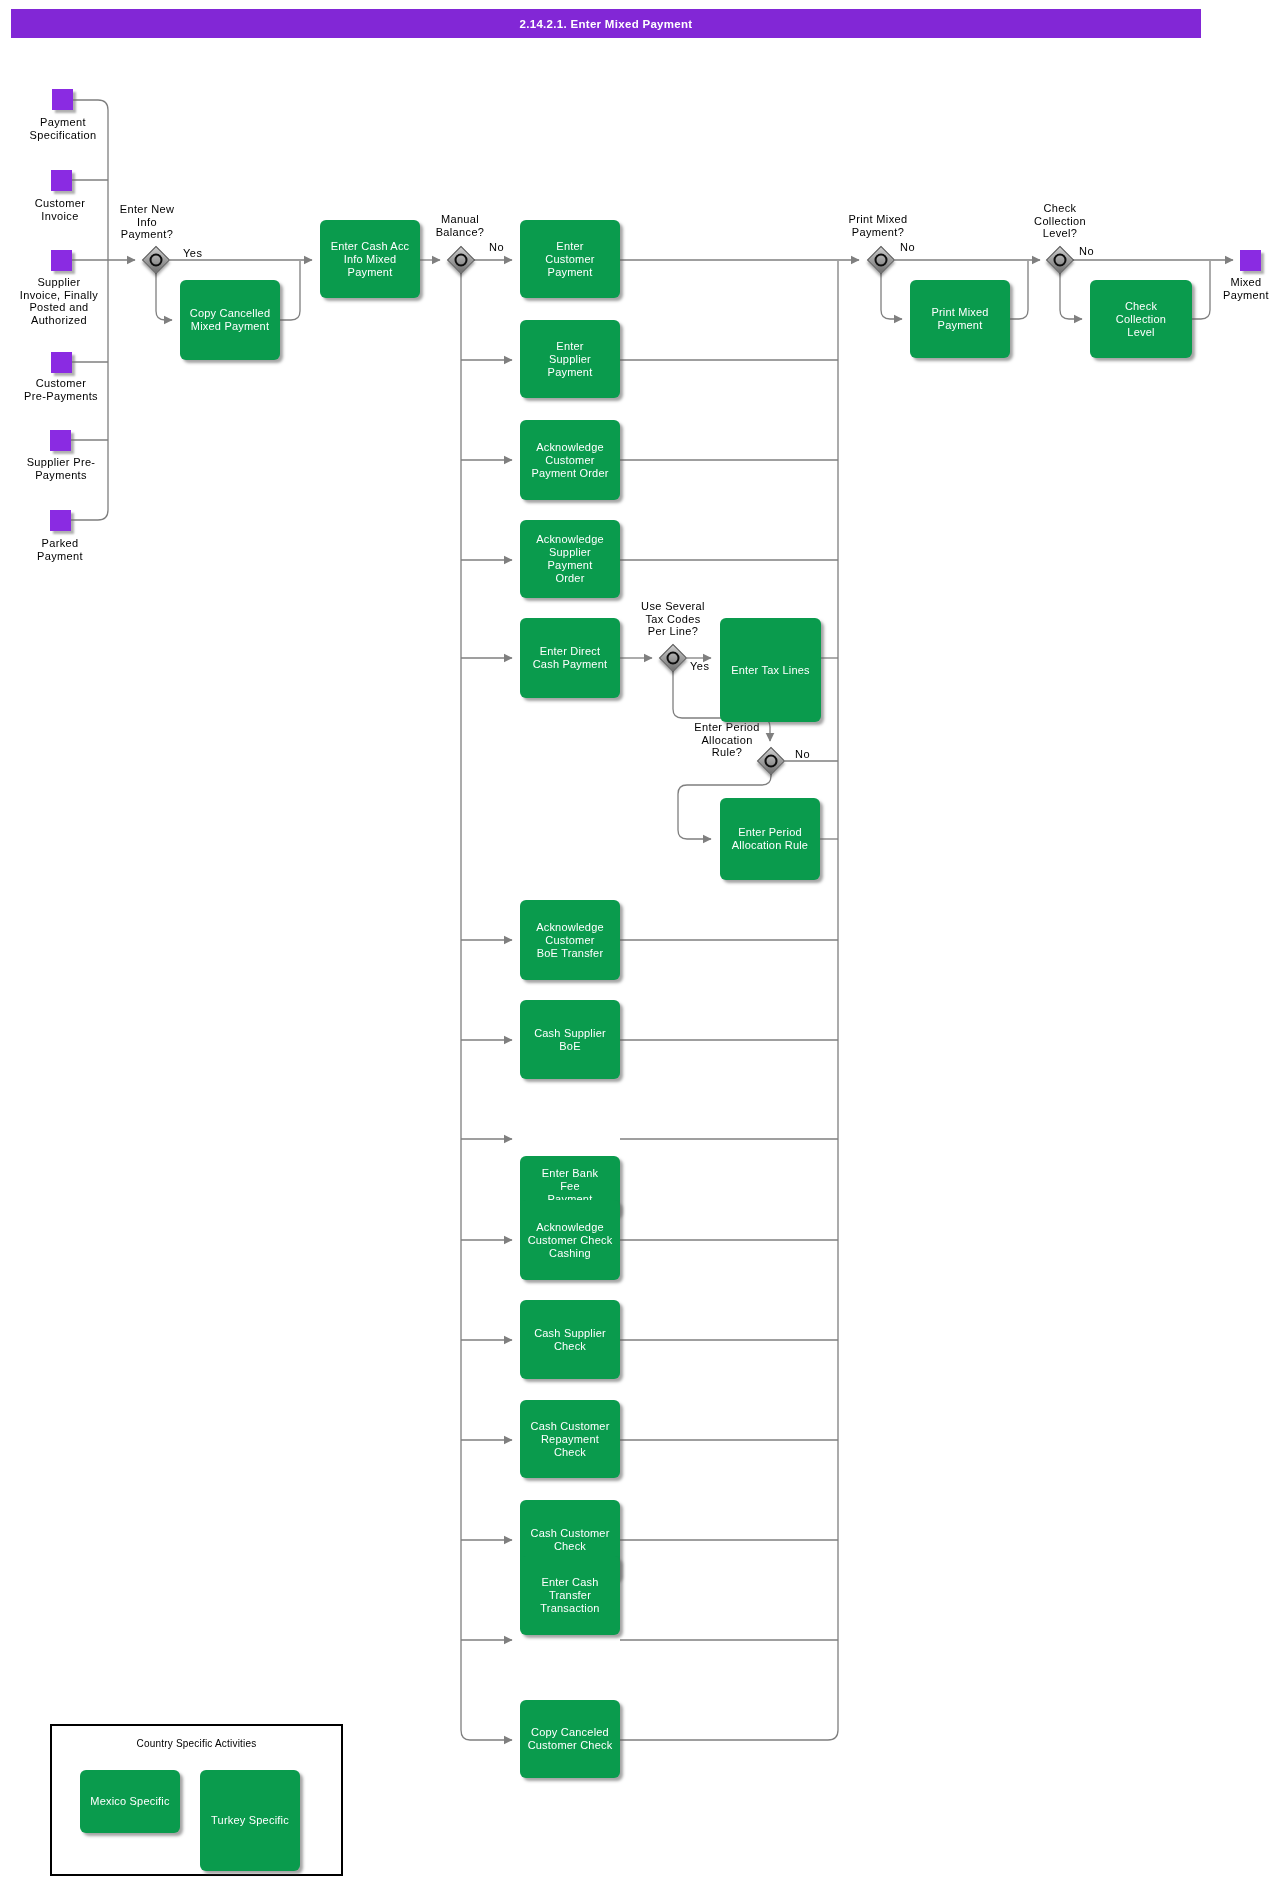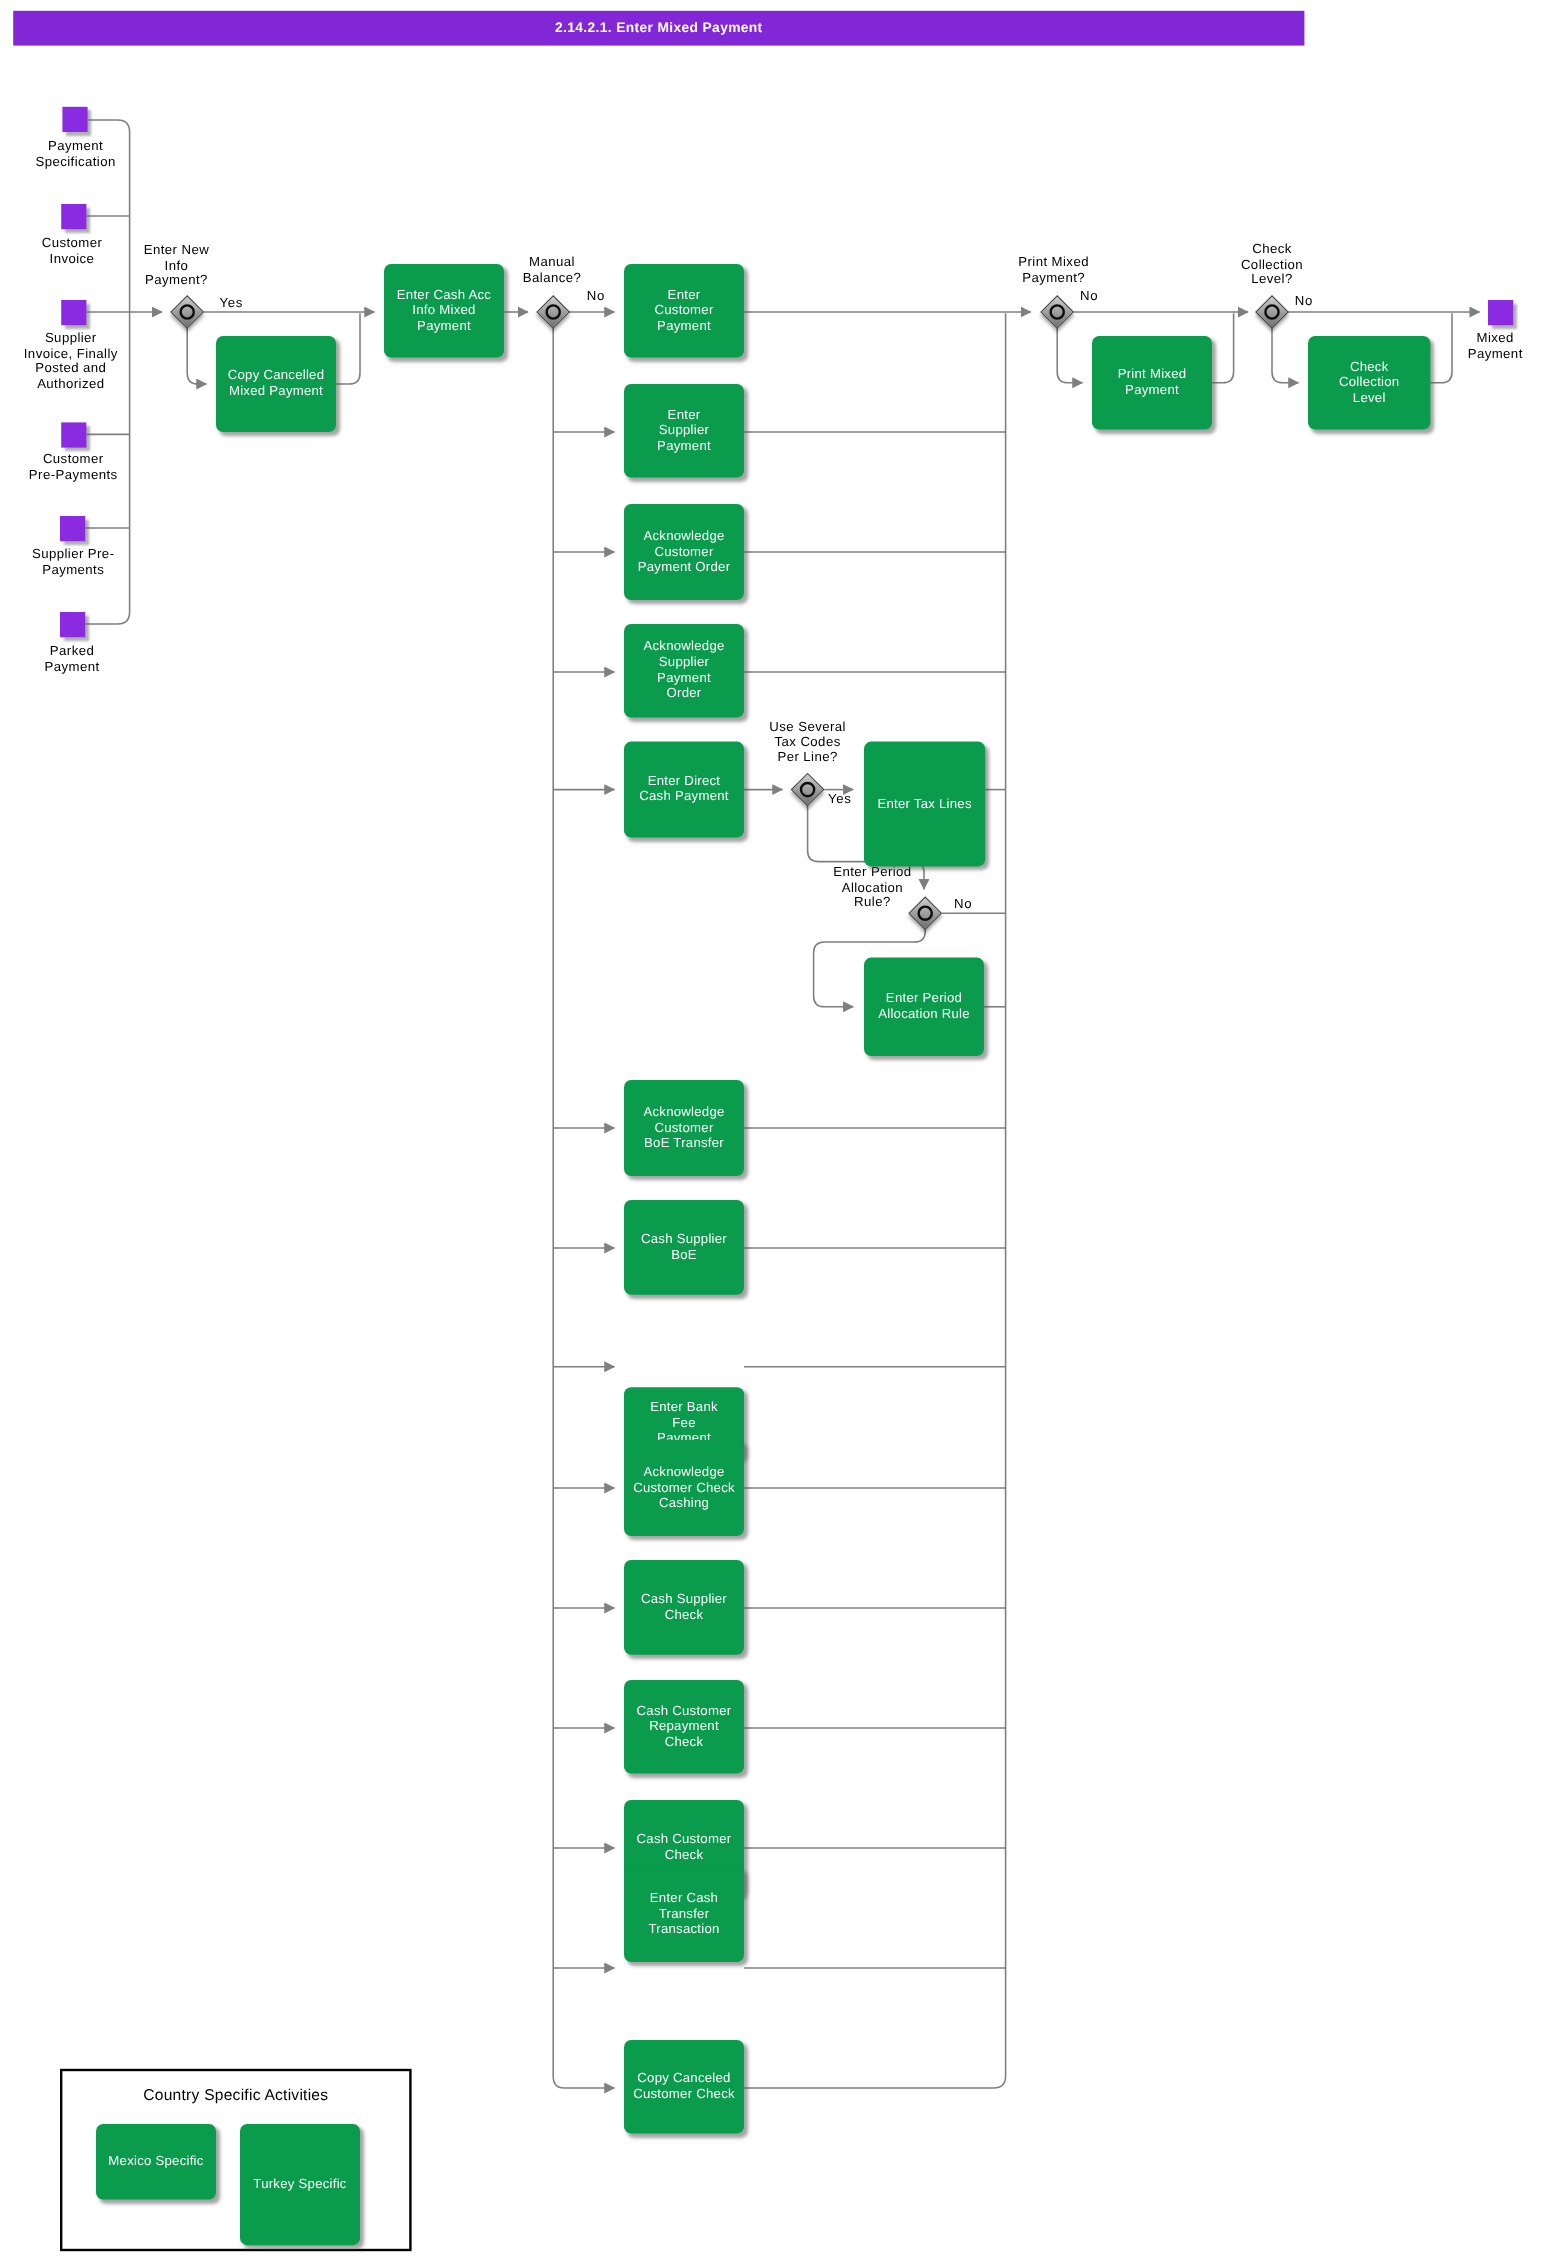--- a/index.html
+++ b/index.html
@@ -1,21 +1,21 @@
 <!DOCTYPE html>
 <html style="--header_bar: #8227d6; --event: #8a2be2; --activity: #0a9b4d; --connector: #7f7f7f;"><head>
 <meta charset="utf-8">
 <style>
   html,body{margin:0;padding:0;background:#ffffff;}
   #canvas{
     position:relative;width:1286px;height:1885px;background:#ffffff;overflow:hidden;
     font-family:"Liberation Sans","DejaVu Sans",sans-serif;color:#111;
   }
   .hdr{
-    position:absolute;left:11px;top:9px;width:1076px;height:29px;
+    position:absolute;left:11px;top:9px;width:1190px;height:29px;
     background:var(--header_bar,#8227d6);color:#fff;font-size:11.5px;font-weight:bold;
     display:flex;align-items:center;justify-content:center;letter-spacing:.3px;
   }
   svg.wires{position:absolute;left:0;top:0;}
   .act{
     position:absolute;width:100px;background:var(--activity,#0a9b4d);color:#fff;
     border-radius:6px;box-shadow:3px 3px 3px rgba(90,90,90,.55);
     display:flex;align-items:center;justify-content:center;text-align:center;
     font-size:11px;line-height:13px;white-space:pre-line;letter-spacing:.2px;cursor:pointer;
   }
@@ -39,21 +39,21 @@
   .diamond .ring{
     position:absolute;left:50%;top:50%;width:9px;height:9px;transform:translate(-50%,-50%);
     border:2.5px solid #0d0d0d;border-radius:50%;
   }
   .country{
     position:absolute;left:50px;top:1724px;width:293px;height:152px;
     border:2px solid #000;background:#fff;box-sizing:border-box;
   }
   .country-title{
     position:absolute;left:0;top:12px;width:100%;text-align:center;
-    font-size:13px;color:#000;letter-spacing:.2px;
+    font-size:10px;color:#000;letter-spacing:.2px;
   }
 </style>
 </head>
 <body>
 
 <div id="canvas">
 
   <div class="hdr">2.14.2.1. Enter Mixed Payment</div>
 
   <svg class="wires" width="1286" height="1885" viewBox="0 0 1286 1885">

